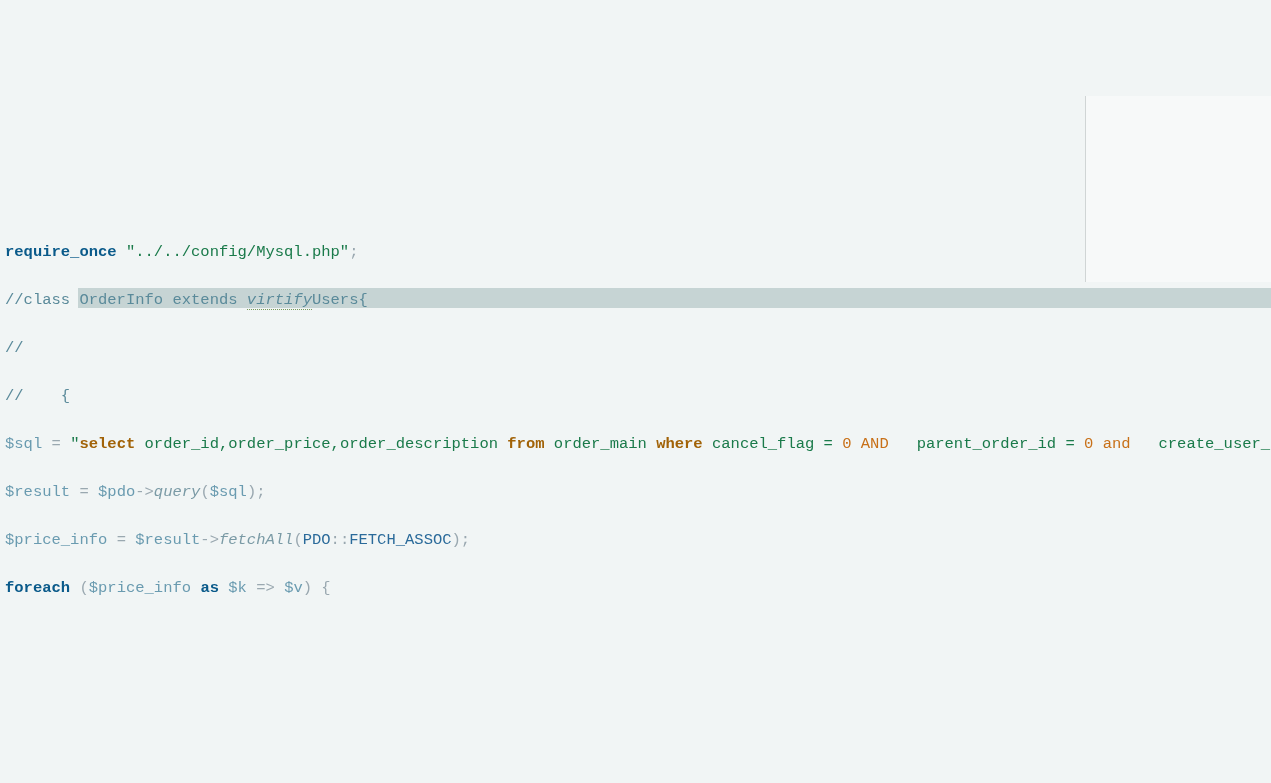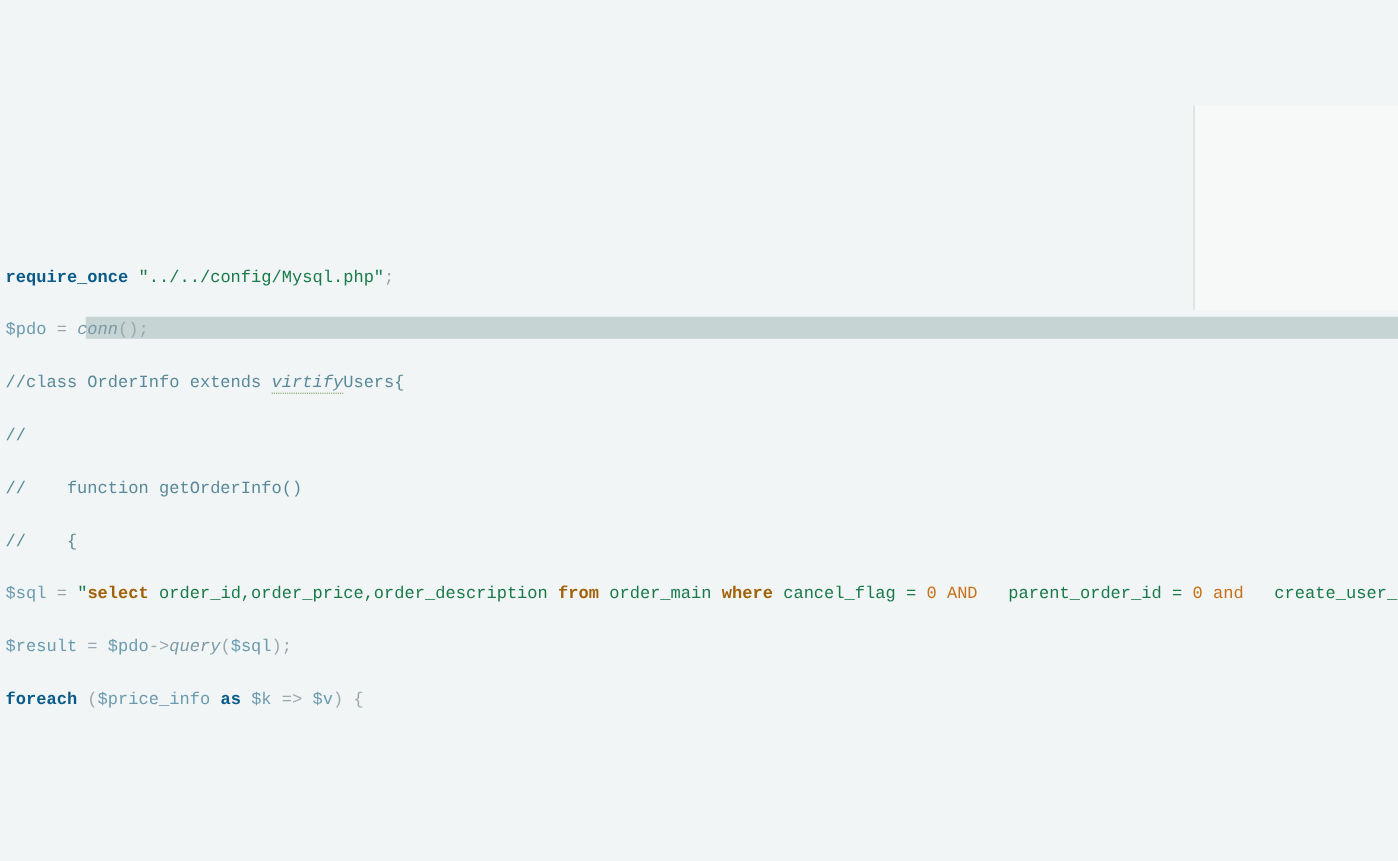--- a/index.html
+++ b/index.html
@@ -59,27 +59,26 @@
 <body>
 
 
 
 <div class="code-area">
   <div class="gutter-line"></div>
   <div class="hl-bar"></div>
 
   <div class="content">
 <div class="line"><span class="kw">require_once</span> <span class="str">"../../config/Mysql.php"</span><span class="punct">;</span></div>
-<div class="line"><span class="var">$pdo</span><span class="op"> = </span><span class="func">conn</span><span class="punct">();</span></div>
 <div class="line"><span class="comment2">//class OrderInfo extends </span><span class="comment2 wavy">virtify</span><span class="comment2">Users{</span></div>
 <div class="line"><span class="comment2">//</span></div>
-<div class="line"><span class="comment2">//    function getOrderInfo()</span></div>
 <div class="line"><span class="comment2">//    {</span></div>
 <div class="line"><span class="var">$sql</span><span class="op"> = </span><span class="str">"</span><span class="sql-kw">select</span><span class="str"> order_id,order_price,order_description </span><span class="sql-kw">from</span><span class="str"> order_main </span><span class="sql-kw">where</span><span class="str"> cancel_flag = </span><span class="num">0</span><span class="sql-kw2"> AND </span><span class="str">  parent_order_id = </span><span class="num">0</span><span class="sql-kw2"> and </span><span class="str">  create_user_id = 40</span></div>
 <div class="line"><span class="var">$result</span><span class="op"> = </span><span class="var">$pdo</span><span class="op">-&gt;</span><span class="func">query</span><span class="punct">(</span><span class="var">$sql</span><span class="punct">);</span></div>
+<div class="line"><span class="var">$price_info</span><span class="op"> = </span><span class="var">$result</span><span class="op">-&gt;</span><span class="func">fetchAll</span><span class="punct">(</span><span class="const">PDO</span><span class="op">::</span><span class="const">FETCH_ASSOC</span><span class="punct">);</span></div>
 <div class="line"><span class="kw">foreach</span><span class="punct"> (</span><span class="var">$price_info</span><span> </span><span class="kw">as</span><span> </span><span class="var">$k</span><span class="op"> =&gt; </span><span class="var">$v</span><span class="punct">) {</span></div>
 
 
 
 
 
 
 
 
 

